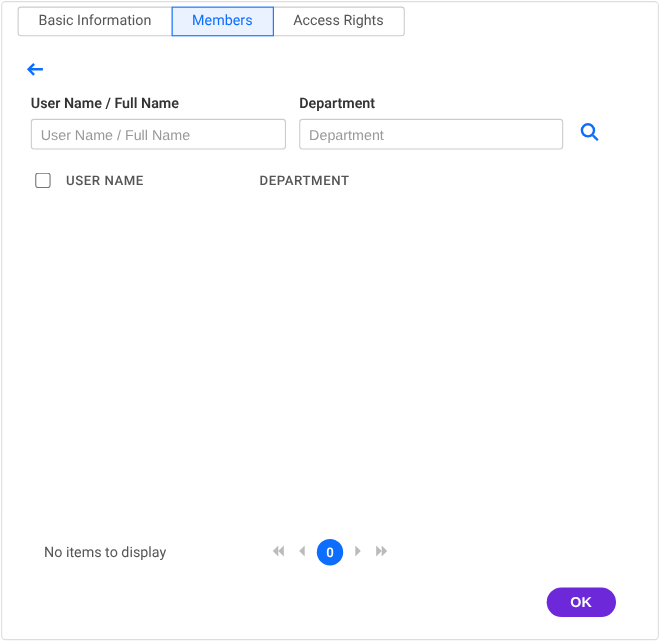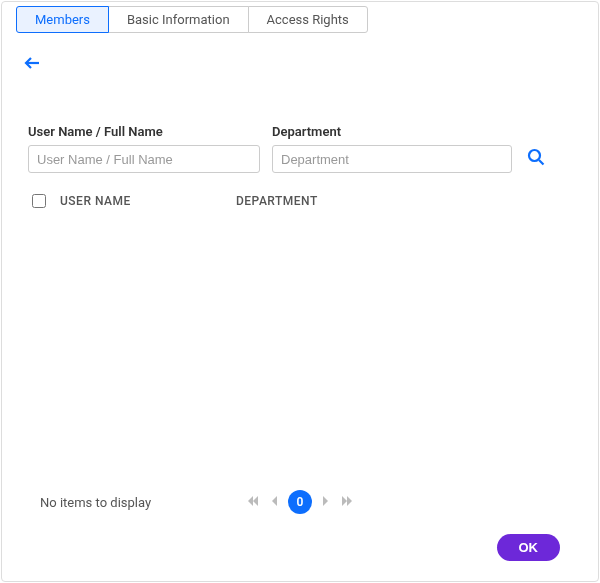--- a/index.html
+++ b/index.html
@@ -127,21 +127,21 @@
   .field input {
     border: 1px solid #ccc;
     border-radius: 3px;
     height: 28px;
     padding: 0 8px;
     font-size: 13px;
     color: #333;
     outline: none;
   }
   .field input::placeholder { color: #999; }
-  .field.username { width: 232px; margin-top: 37px; }
+  .field.username { width: 232px; }
   .field.department { width: 240px; }
   .search-btn {
     width: 24px; height: 28px;
     display: flex; align-items: center; justify-content: center;
     color: #0d6efd;
     cursor: pointer;
     padding-bottom: 1px;
   }
   .search-btn svg { width: 18px; height: 18px; stroke: #0d6efd; stroke-width: 2.2; fill: none; }
   .table-header {
@@ -219,22 +219,22 @@
   }
 </style>
 </head>
 <body>
 
 <div class="dialog">
 
 
 
   <div class="tabs">
+    <div class="tab">Basic Information</div>
     <div class="tab selected">Members</div>
-    <div class="tab">Basic Information</div>
     <div class="tab">Access Rights</div>
   </div>
 
   <div class="content">
 
     <div class="back-arrow">
       <span>
         <svg viewBox="0 0 18 18">
             <line x1="16" y1="9" x2="3" y2="9"></line>
             <polyline points="8,4 3,9 8,14"></polyline>

